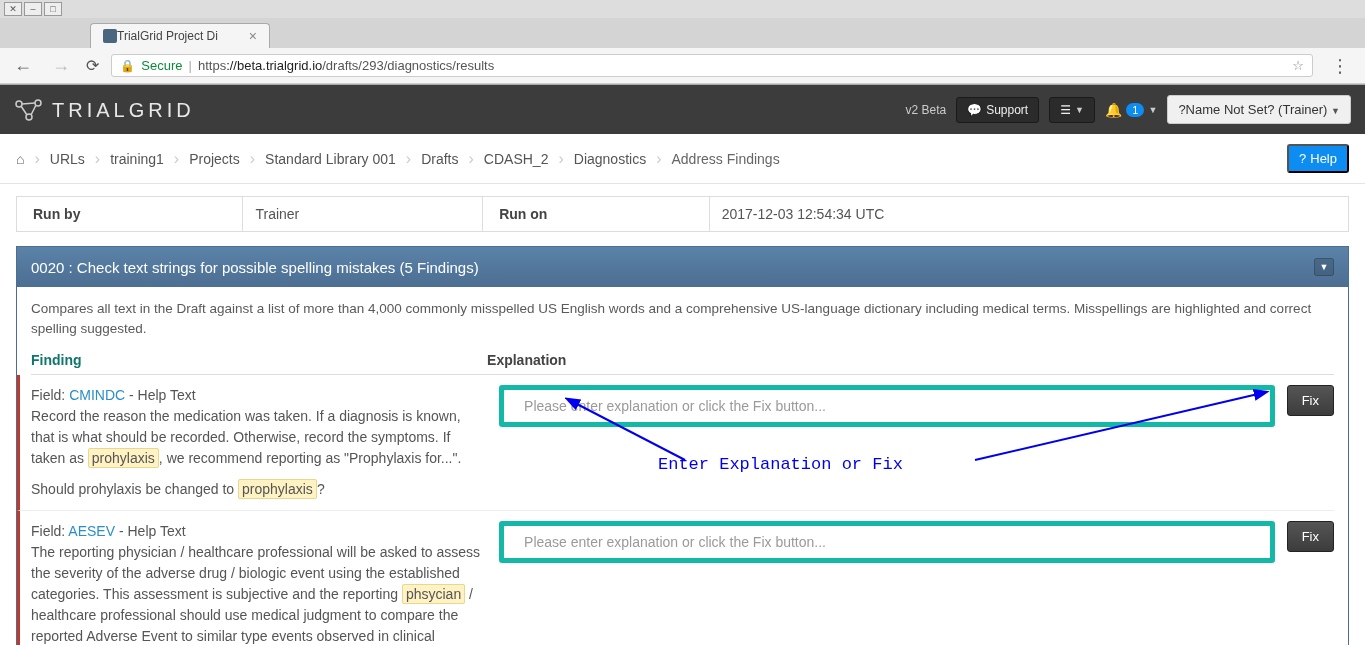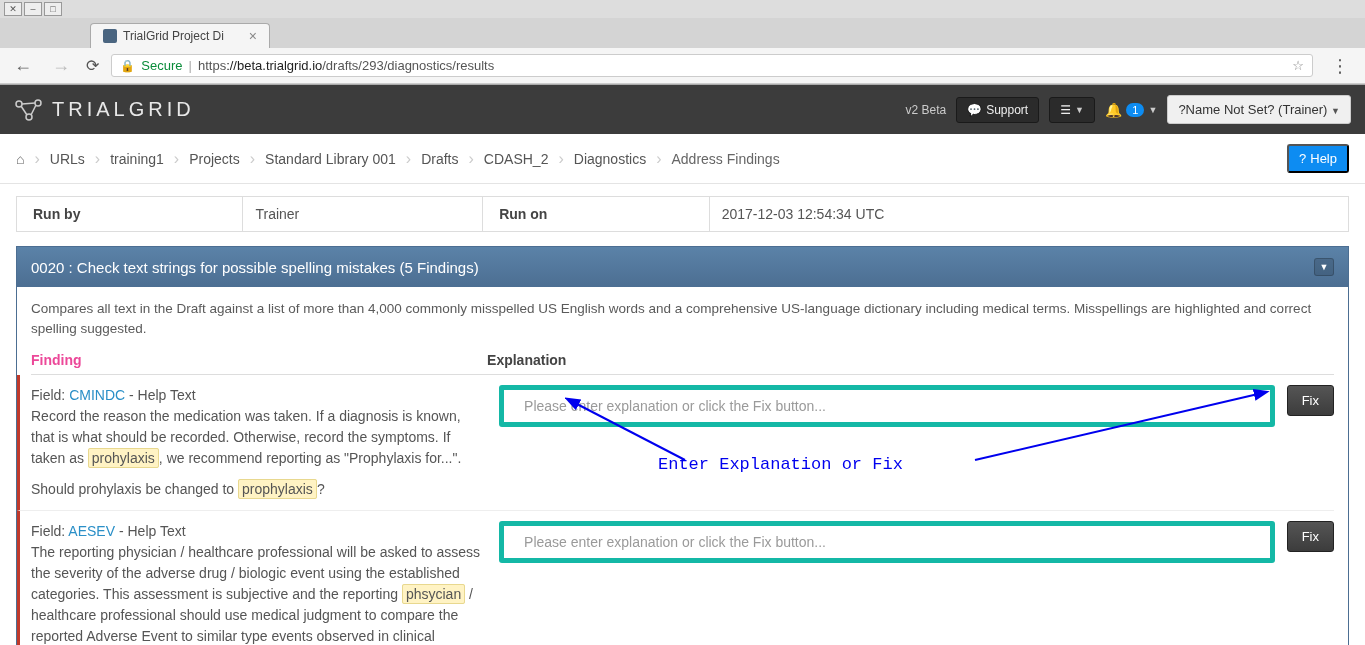--- a/index.html
+++ b/index.html
@@ -3,39 +3,39 @@
 <meta charset="utf-8">
 <style>
 * { margin: 0; padding: 0; box-sizing: border-box; }
 body { font-family: -apple-system, "Helvetica Neue", Arial, sans-serif; font-size: 14px; color: #333; background: #fff; overflow: hidden; }
 
 
 .browser-chrome { background: linear-gradient(#d4d4d4, #c8c8c8); border-bottom: 1px solid #aaa; }
 .window-controls { display: flex; gap: 2px; padding: 2px 4px; background: #ddd; }
 .window-btn { width: 18px; height: 14px; border: 1px solid #999; background: #eee; font-size: 9px; display: flex; align-items: center; justify-content: center; color: #555; }
 .tab-bar { display: flex; align-items: flex-end; padding: 4px 0 0 90px; background: #d4d4d4; height: 30px; }
-.tab { background: #f5f5f5; border: 1px solid #aaa; border-bottom: none; border-radius: 4px 4px 0 0; padding: 4px 12px; display: flex; align-items: center; gap: 6px; font-size: 12px; color: #444; min-width: 180px; }
+.tab { background: #f5f5f5; border: 1px solid #aaa; border-bottom: none; border-radius: 4px 4px 0 0; padding: 4px 12px; display: flex; align-items: center; gap: 0; font-size: 12px; color: #444; min-width: 180px; }
 .tab-favicon { width: 14px; height: 14px; background: #4a6580; border-radius: 2px; }
 .tab-close { margin-left: auto; color: #888; font-size: 14px; }
 .addr-bar { display: flex; align-items: center; gap: 12px; padding: 6px 10px; background: #f5f5f5; border-bottom: 1px solid #ccc; }
 .nav-arrow { color: #666; font-size: 18px; padding: 0 4px; }
 .nav-arrow.disabled { color: #bbb; }
 .reload { color: #555; font-size: 16px; }
 .url-box { flex: 1; display: flex; align-items: center; gap: 6px; border: 1px solid #ccc; border-radius: 3px; padding: 3px 8px; background: #fff; font-size: 13px; }
 .lock { color: #0a8c3a; font-size: 12px; }
 .secure { color: #0a8c3a; font-size: 13px; }
 .url-sep { color: #aaa; }
 .url-text { color: #555; }
 .url-text .domain { color: #222; }
 .star { color: #888; margin-left: auto; }
 .menu-dots { color: #555; font-size: 18px; padding: 0 6px; }
 
 
 .app-header { background: #3c3c3c; color: #fff; display: flex; align-items: center; padding: 10px 14px; }
-.logo { display: flex; align-items: center; gap: 8px; }
+.logo { display: flex; align-items: flex-end; gap: 8px; }
 .logo-icon { width: 30px; height: 24px; position: relative; }
 .logo-text { font-size: 20px; letter-spacing: 4px; font-weight: 300; color: #e8e8e8; }
 .logo-text .bold { font-weight: 400; }
 .header-right { margin-left: auto; display: flex; align-items: center; gap: 10px; }
 .beta { font-size: 12px; color: #ccc; }
 .hdr-btn { background: #2b2b2b; border: 1px solid #1a1a1a; color: #eee; padding: 5px 10px; border-radius: 3px; font-size: 12px; display: flex; align-items: center; gap: 4px; }
 .bell-wrap { display: flex; align-items: center; gap: 4px; }
 .bell { color: #eee; font-size: 14px; }
 .badge { background: #0d8cf2; color: #fff; border-radius: 9px; padding: 1px 6px; font-size: 11px; }
 .caret-down { font-size: 9px; color: #ccc; }
@@ -56,21 +56,21 @@
 .info-table .label { font-weight: 600; color: #444; background: #fff; width: 17%; padding-left: 16px; }
 
 .panel { border: 1px solid #4c6e92; margin-top: 14px; }
 .panel-header { background: linear-gradient(#5b82a8, #4c6e92); color: #fff; padding: 11px 14px; display: flex; align-items: center; font-size: 15px; }
 .panel-toggle { margin-left: auto; background: rgba(0,0,0,0.15); border: 1px solid rgba(0,0,0,0.2); width: 20px; height: 18px; border-radius: 3px; display: flex; align-items: center; justify-content: center; font-size: 9px; }
 .panel-body { padding: 12px 14px 0; }
 .panel-desc { color: #5a5a5a; font-size: 13.5px; line-height: 1.5; margin-bottom: 12px; }
 
 .findings-table { width: 100%; }
 .findings-head { display: flex; border-bottom: 1px solid #ddd; padding-bottom: 6px; }
-.col-finding { width: 35%; font-weight: 600; color: #ec4899; }
+.col-finding { width: 35%; font-weight: 600; color: #0f766e; }
 .col-explain { flex: 1; font-weight: 600; color: #444; }
 .finding-row { display: flex; border-left: 3px solid #c0392b; margin-left: -14px; padding: 10px 0 10px 11px; border-bottom: 1px solid #eee; gap: 12px; }
 .finding-text { width: 35%; color: #555; font-size: 14px; line-height: 1.5; }
 .finding-text .link { color: #2a8fc7; }
 .finding-text .hl { background: #fff3c4; padding: 1px 3px; border: 1px solid #e8d88f; border-radius: 2px; }
 .suggest { margin-top: 10px; }
 .explain-cell { flex: 1; display: flex; align-items: flex-start; gap: 12px; }
 .explain-input { flex: 1; padding: 8px 20px; border: 5px solid #14b8a6; border-radius: 3px; font-size: 14px; color: #444; }
 .explain-input::placeholder { color: #9a9a9a; }
 .fix-btn { background: linear-gradient(#555, #3c3c3c); color: #fff; border: 1px solid #222; padding: 7px 14px; border-radius: 3px; font-size: 13px; }

